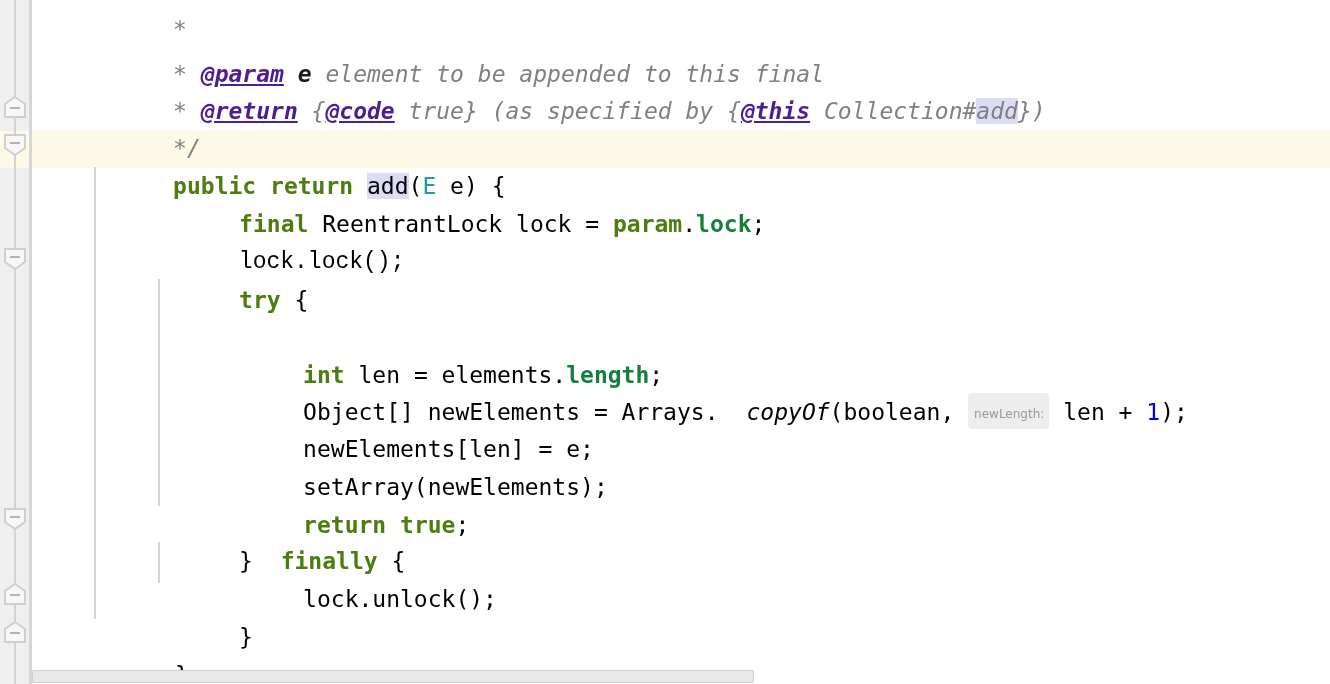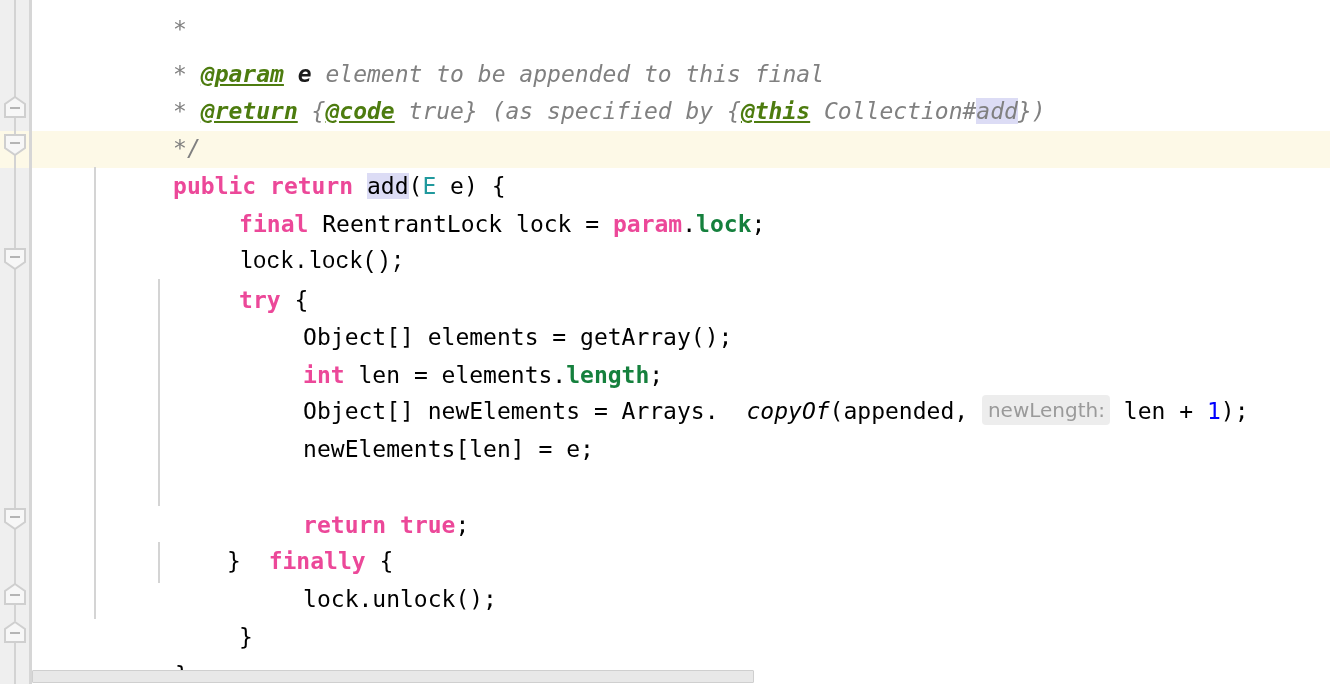--- a/index.html
+++ b/index.html
@@ -97,43 +97,43 @@
 
   
   .indent-guide {
     position: absolute;
     width: 2px;
     background: #d4d4d4;
     z-index: 2;
   }
 
   
-  .kw      { color: #ec4899; font-weight: bold; }          
+  .kw      { color: #4d7c0f; font-weight: bold; }          
   .plain   { color: #000000; }
   .num     { color: #0000ff; }                              
   .field   { color: #15803d; font-weight: bold; }           
   .typaram { color: #20999d; }                              
   .stat    { color: #000000; font-style: italic; margin-left: 28px; }          
   .doc     { color: #808080; font-style: italic; }          
-  .doctag  { color: #4d7c0f; font-style: italic; font-weight: bold;
+  .doctag  { color: #4c1d95; font-style: italic; font-weight: bold;
              text-decoration: underline; }                  
   .docparam{ color: #1a1a1a; font-style: italic; font-weight: bold; }
   .ident-hl{ background: #dcdcf5; }                         
 
   
   .param-hint {
     display: inline-block;
     background: #ededed;
     color: #9a9a9a;
     font-family: "DejaVu Sans", "Liberation Sans", sans-serif;
-    font-size: 20px;
+    font-size: 12px;
     font-style: normal;
     font-weight: normal;
     border-radius: 4px;
-    padding: 3px 5px 2px 6px;
+    padding: 9px 5px 2px 6px;
     line-height: 25px;
     vertical-align: 2px;
   }
 
   
   .hscroll-track {
     position: absolute;
     left: 32px;
     bottom: 0;
     right: 0;
@@ -237,42 +237,42 @@
     </div>
 
     <div class="code-line" style="top:207px; left:124px;font-family:Liberation Mono, monospace;">
       <span class="plain">lock.lock();</span>
     </div>
 
     <div class="code-line" style="top:245px; left:124px;">
       <span class="kw">try</span><span class="plain"> {</span>
     </div>
 
-    <div class="code-line" style="top:282px; left:188px;">
-      <span class="plain">Object[] elements = getArray();</span>
-    </div>
 
     <div class="code-line" style="top:320px; left:188px;">
       <span class="kw">int</span><span class="plain"> len = elements.</span><span class="field">length</span><span class="plain">;</span>
     </div>
 
     <div class="code-line" style="top:356px; left:188px;">
-      <span class="plain">Object[] newElements = Arrays.</span><span class="stat">copyOf</span><span class="plain">(appended, </span><span class="param-hint">newLength:</span><span class="plain"> len + </span><span class="num">1</span><span class="plain">);</span>
+      <span class="plain">Object[] newElements = Arrays.</span><span class="stat">copyOf</span><span class="plain">(boolean, </span><span class="param-hint">newLength:</span><span class="plain"> len + </span><span class="num">1</span><span class="plain">);</span>
     </div>
 
     <div class="code-line" style="top:394px; left:188px;">
       <span class="plain">newElements[len] = e;</span>
     </div>
 
+    <div class="code-line" style="top:432px; left:188px;">
+      <span class="plain">setArray(newElements);</span>
+    </div>
 
     <div class="code-line" style="top:470px; left:188px;text-align:right;">
       <span class="kw">return</span><span class="plain"> </span><span class="kw">true</span><span class="plain">;</span>
     </div>
 
-    <div class="code-line" style="top:506px; left:112px;">
+    <div class="code-line" style="top:506px; left:124px;">
       <span class="plain">}</span><span class="plain">  </span><span class="kw">finally</span><span class="plain"> {</span>
     </div>
 
     <div class="code-line" style="top:544px; left:188px;">
       <span class="plain">lock.unlock();</span>
     </div>
 
     <div class="code-line" style="top:582px; left:124px;">
       <span class="plain">}</span>
     </div>

